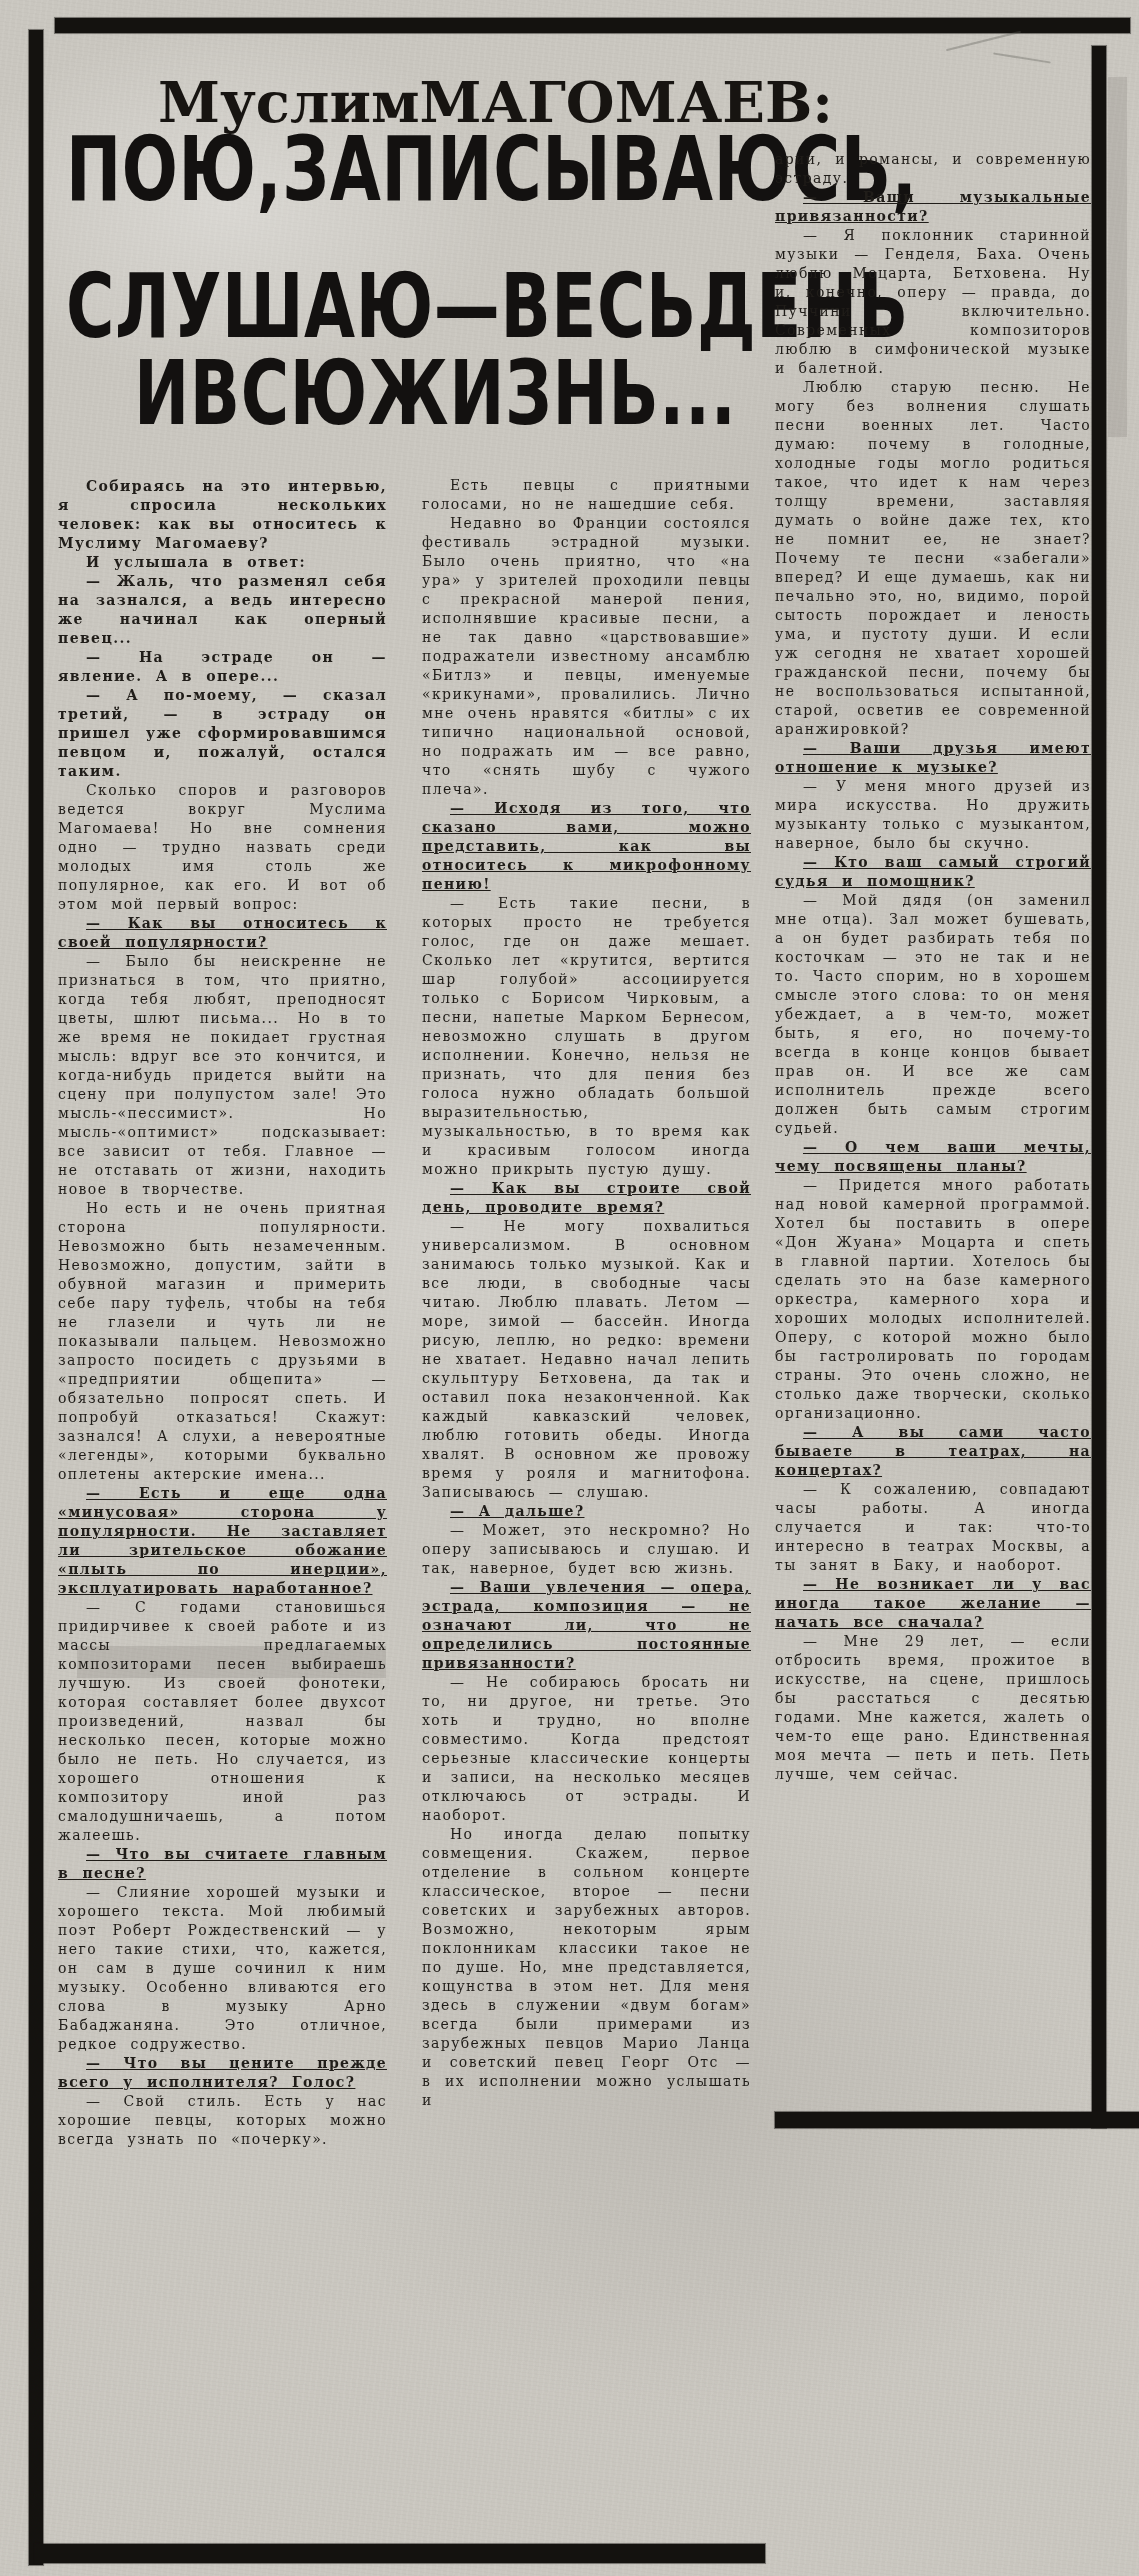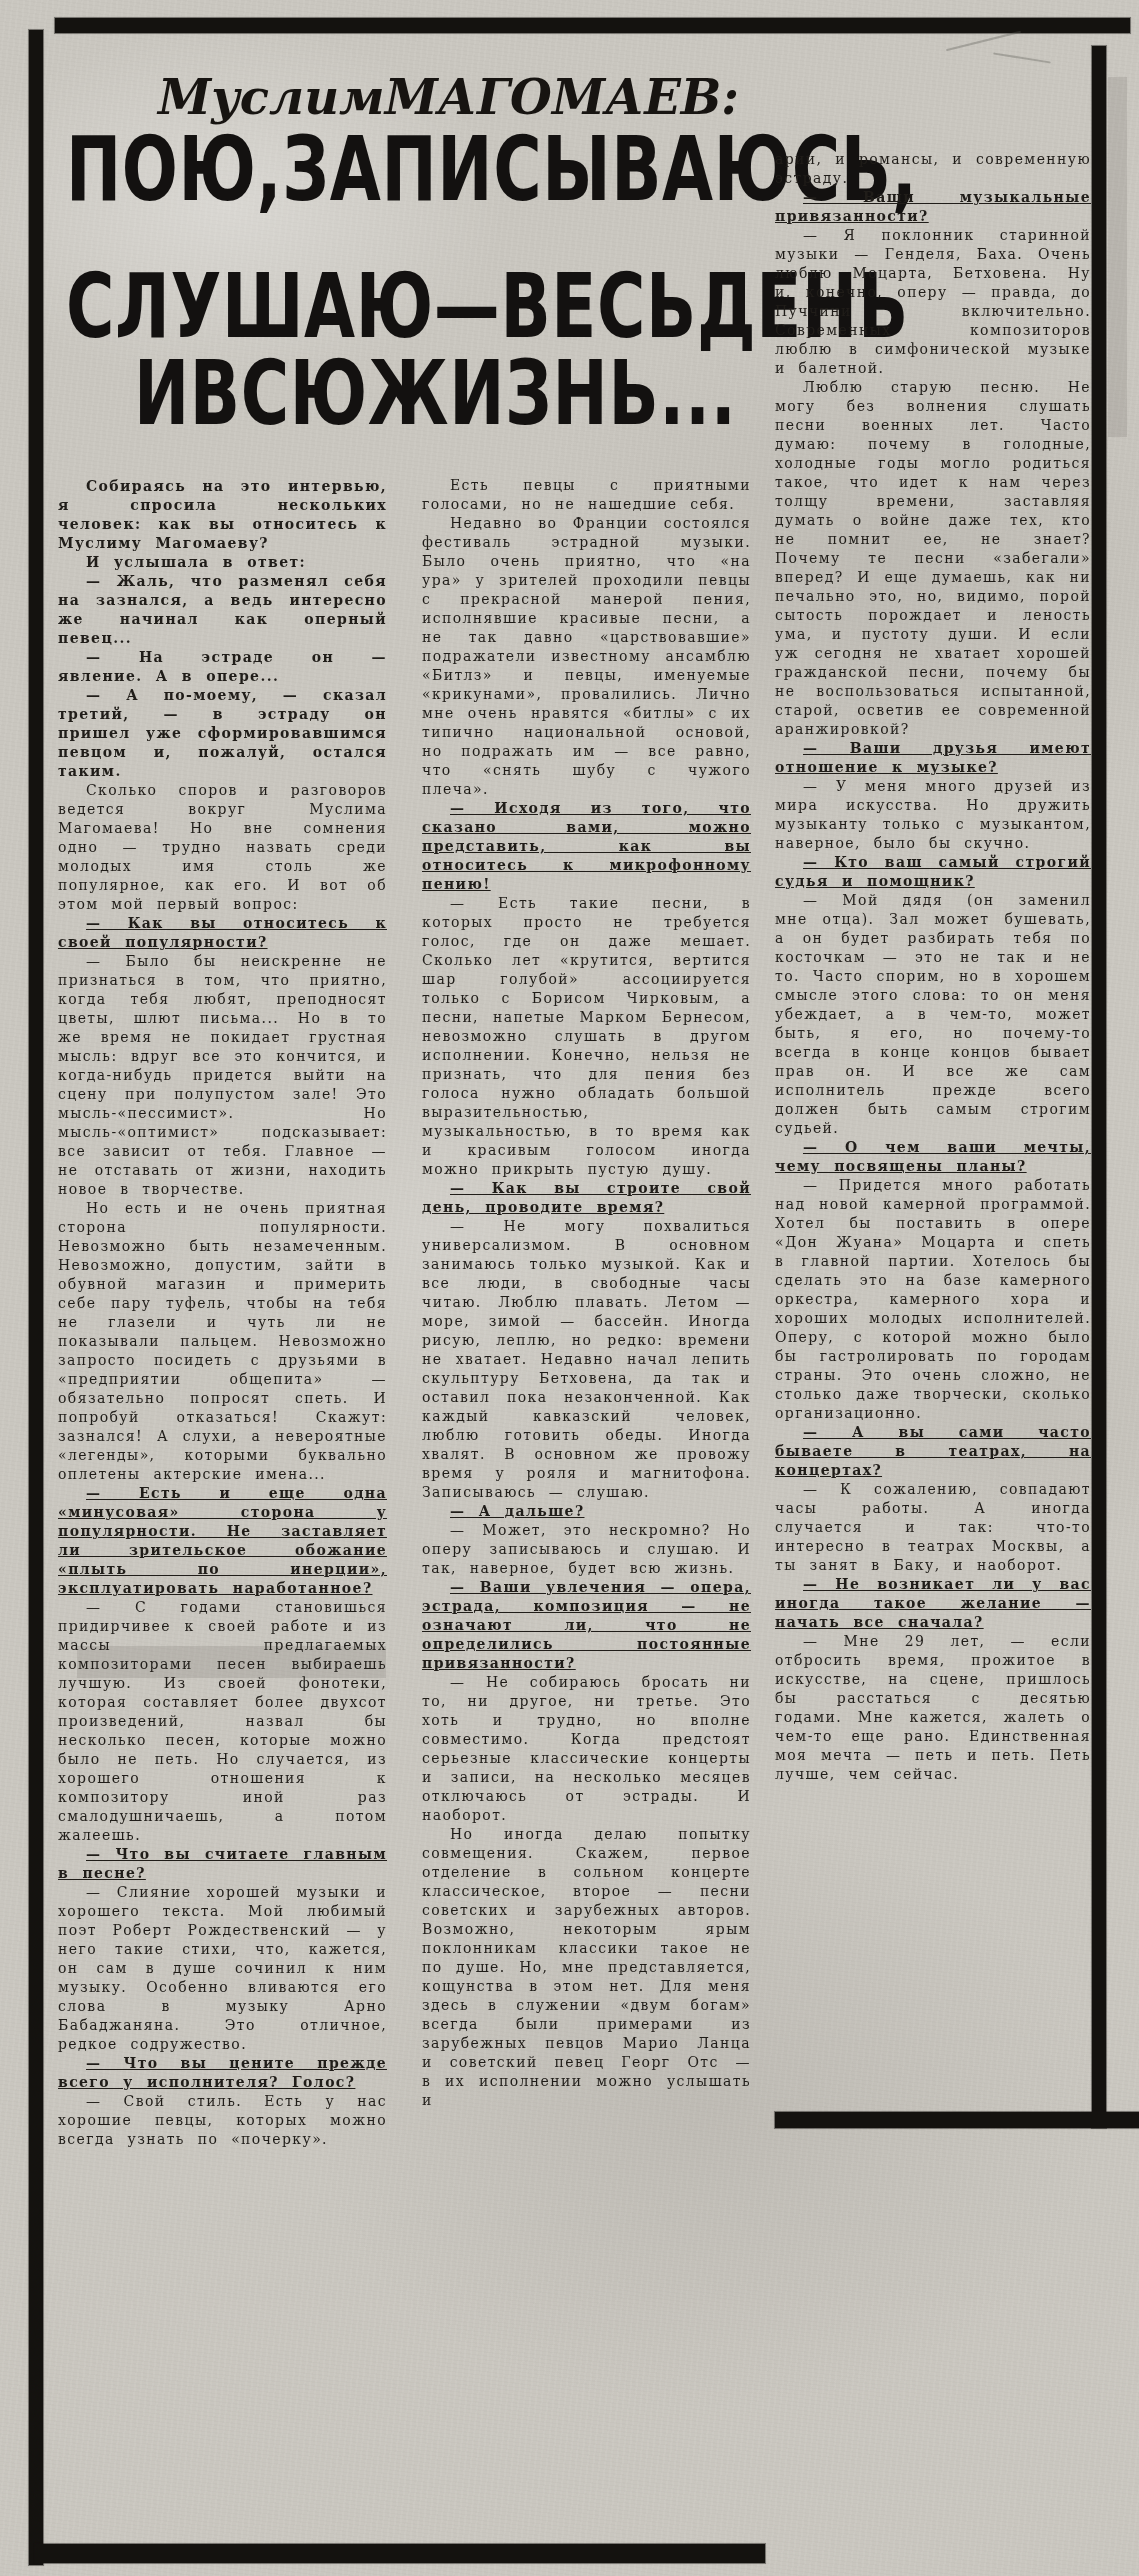--- a/index.html
+++ b/index.html
@@ -23,22 +23,22 @@
 
   
   .bar{position:absolute;background:#14120f;}
   .bar.rough{box-shadow:0 0 0.6px 0.6px rgba(20,18,15,.45);}
 
   
   .kicker{
     position:absolute;left:68px;top:69px;width:681px;
     display:flex;justify-content:flex-start;
     padding:0 77px 0 90px;box-sizing:border-box;
-    font-style:italic;font-weight:bold;
-    font-size:48px;color:#171411;
+    font-weight:bold;
+    font-size:56px;color:#171411;
     white-space:nowrap;
   }
   .headline{position:absolute;left:66px;top:126px;width:683px;color:#131110;}
   .hl-line{
     position:absolute;left:0;width:100%;
     display:flex;justify-content:space-between;
     font-family:"DejaVu Sans","Liberation Sans",sans-serif;
     font-weight:bold;font-size:66px;line-height:1;
     transform:scaleY(1.34);transform-origin:top left;
     letter-spacing:0.6px;white-space:nowrap;

